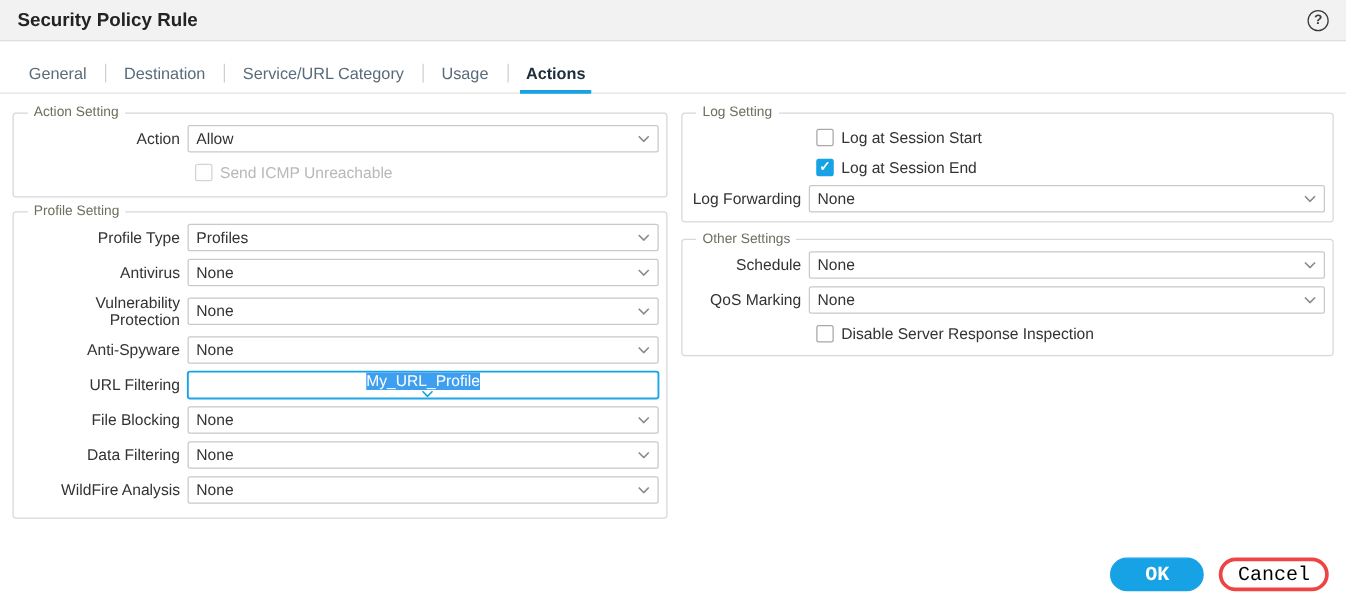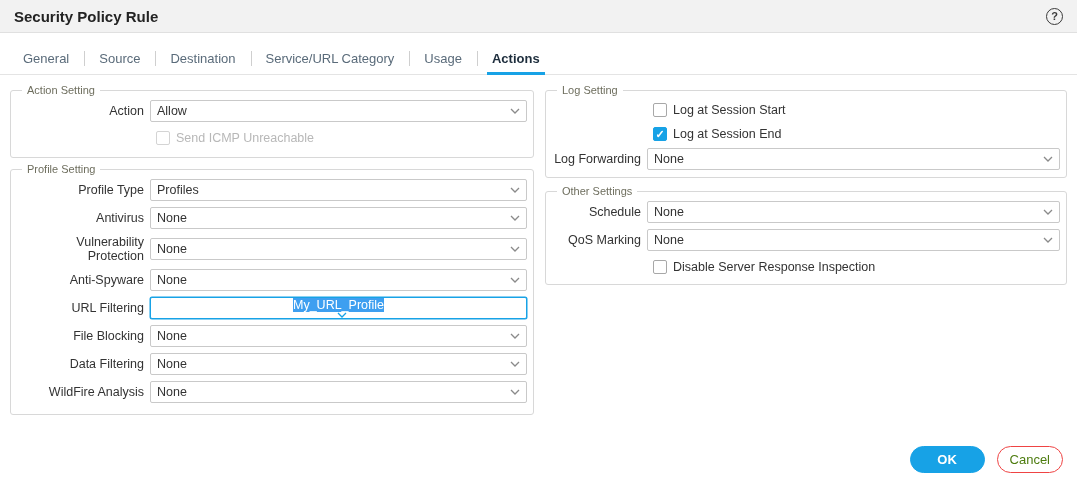--- a/index.html
+++ b/index.html
@@ -195,56 +195,55 @@
   .footer {
     position: absolute;
     right: 14px;
     bottom: 12px;
     display: flex;
     gap: 12px;
   }
   .btn {
     height: 27px;
     border-radius: 14px;
-    font-size: 13px;
+    font-size: 16px;
     display: flex;
     align-items: center;
     justify-content: center;
     cursor: pointer;
-    font-family: Liberation Sans, sans-serif;
+    font-family: Liberation Mono, monospace;
     margin-top: 33px;
   }
   .btn-ok {
     min-width: 75px;
     background: #17a2e6;
     border: 1px solid #17a2e6;
     color: #ffffff;
     font-weight: 700;
   }
   .btn-cancel {
     min-width: 63px;
     background: #ffffff;
-    border: 1px solid #ef4444;
-    color: #4d7c0f;
+    border: 3px solid #ef4444;
+    color: #000000;
     padding: 0 12px;
   }
 </style>
 </head>
 <body>
 
 <div class="dialog">
 
   <div class="titlebar">
     <div class="title">Security Policy Rule</div>
     <div class="help-icon">?</div>
   </div>
 
   <div class="tabs">
     <div class="tab">General</div>
-    <div class="tab">Source</div>
     <div class="tab">Destination</div>
     <div class="tab">Service/URL Category</div>
     <div class="tab">Usage</div>
     <div class="tab active">Actions</div>
   </div>
 
   <fieldset class="fs-action">
     <legend>Action Setting</legend>
     <div class="row">
       <span class="lbl">Action</span>

